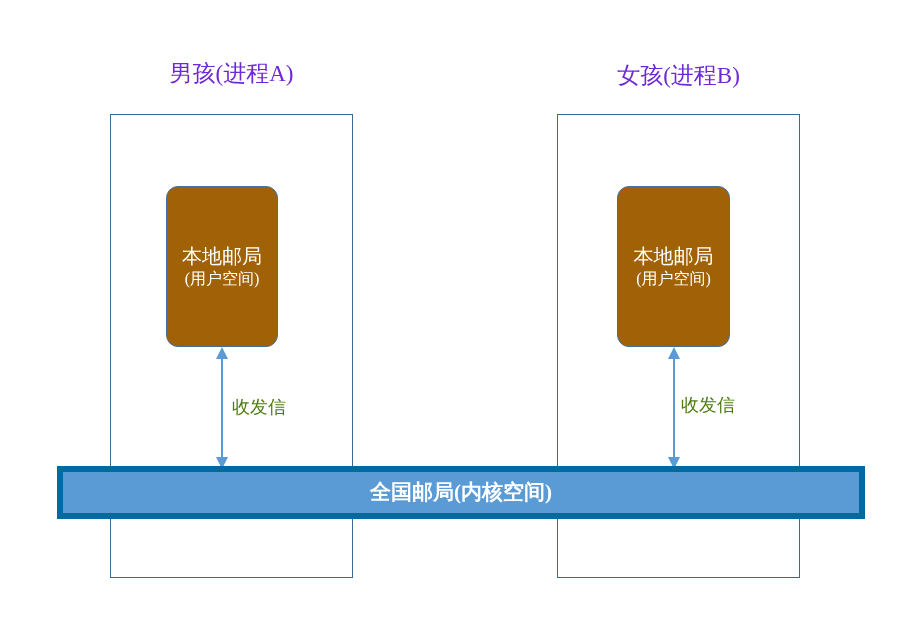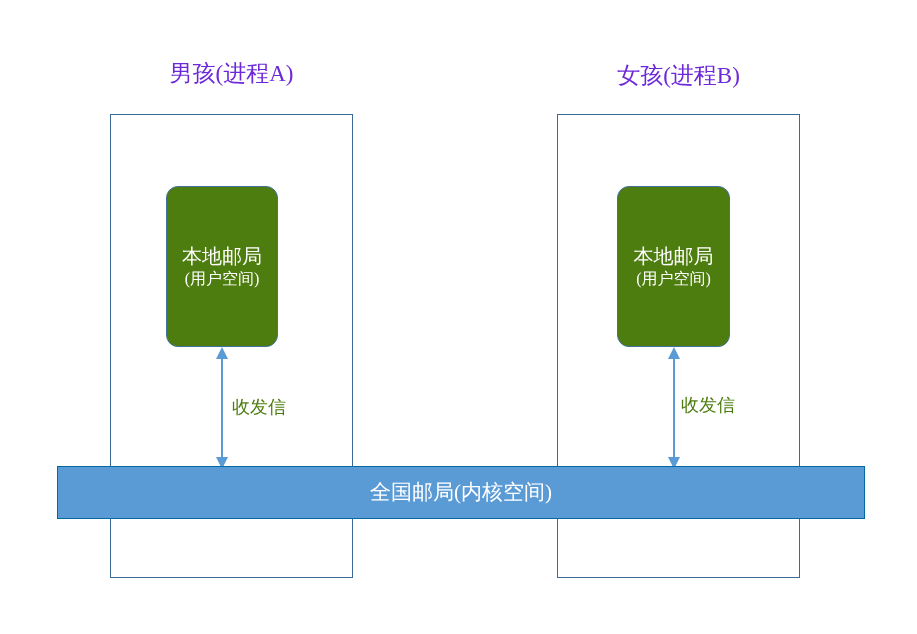--- a/index.html
+++ b/index.html
@@ -33,21 +33,21 @@
   .process-box {
     position: absolute;
     border: 1.6px solid #3d6a92;
     background: transparent;
     box-sizing: border-box;
   }
 
   
   .local-box {
     position: absolute;
-    background: #4d7c0f;
+    background: #a16207;
     border: 1px solid #41719c;
     border-radius: 12px;
     box-sizing: border-box;
     display: flex;
     flex-direction: column;
     align-items: center;
     justify-content: center;
     color: #ffffff;
     box-shadow: 0 0 0 0 rgba(0,0,0,0);
   }
@@ -77,26 +77,27 @@
     font-size: 18px;
     color: #4d7c0f;
     white-space: nowrap;
     line-height: 1;
   }
 
   
   .kernel-bar {
     position: absolute;
     background: #5b9bd5;
-    border: 1px solid #0369a1;
+    border: 6px solid #0369a1;
     box-sizing: border-box;
     display: flex;
     align-items: center;
     justify-content: center;
     color: #ffffff;
+    font-weight: bold;
   }
   .kernel-bar .kernel-text {
     font-family: "Liberation Serif", "DejaVu Serif", serif;
     font-size: 21px;
     line-height: 1;
     white-space: nowrap;
   }
 </style>
 </head>
 <body>

